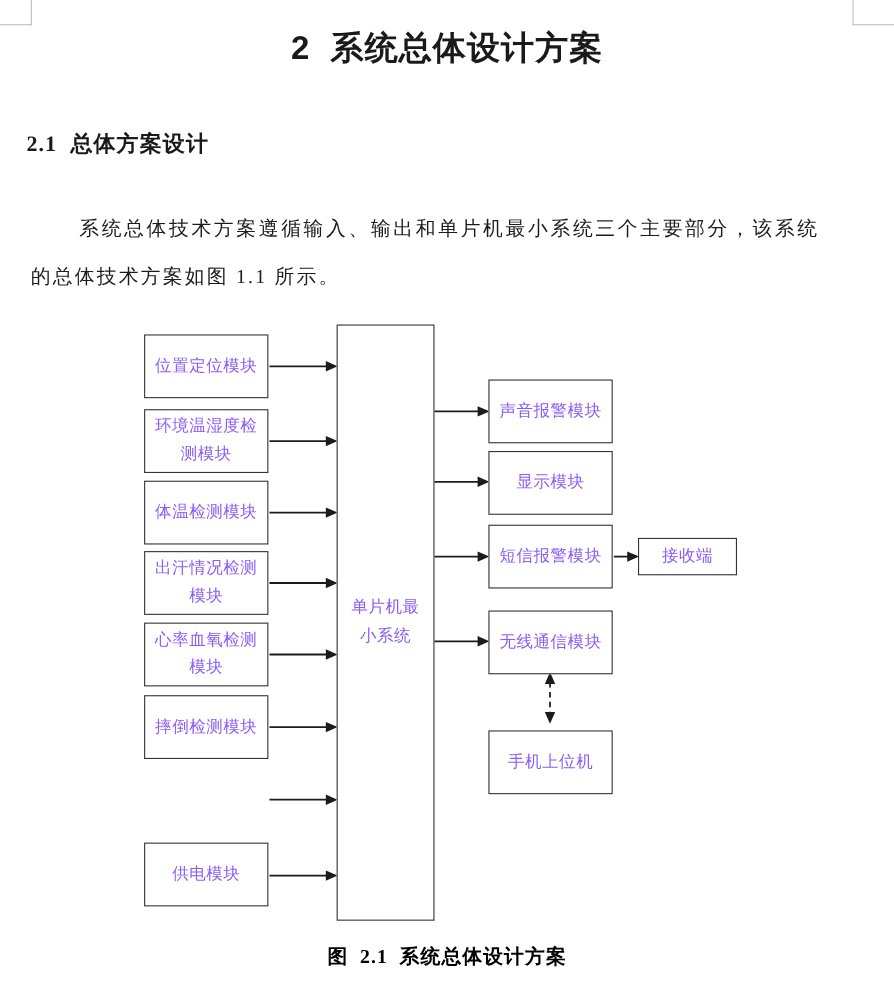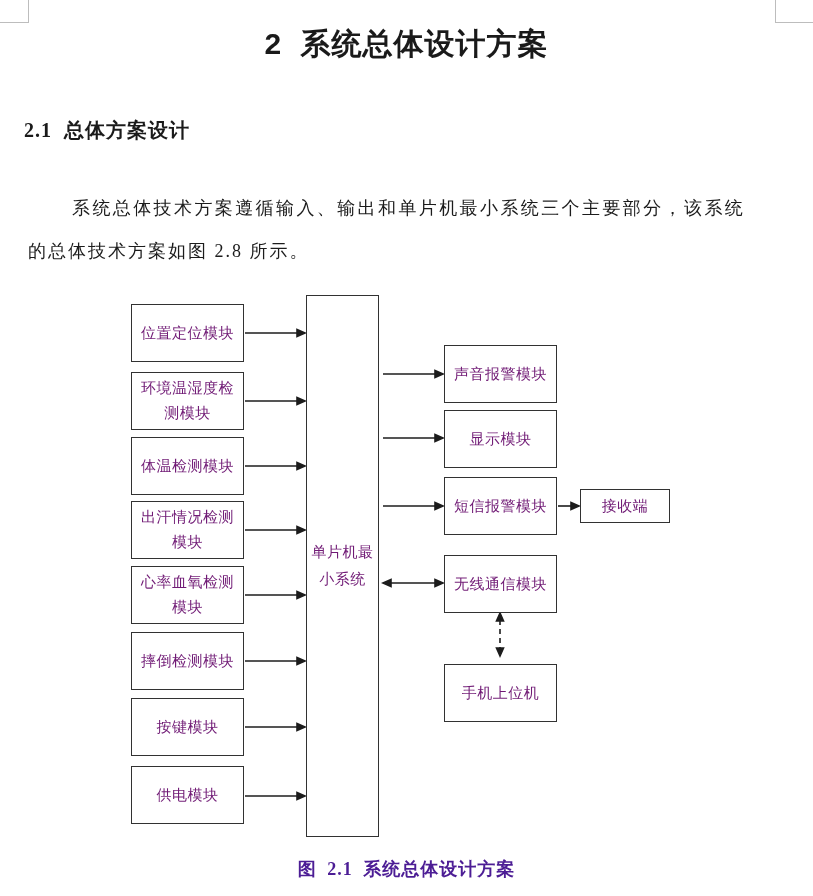--- a/index.html
+++ b/index.html
@@ -48,51 +48,51 @@
   .diagram { position: absolute; left: 0; top: 0; width: 813px; height: 896px; }
   .dbox {
     position: absolute;
     box-sizing: border-box;
     border: 1.5px solid #323232;
     background: #ffffff;
     display: flex; flex-direction: column;
     align-items: center; justify-content: center;
     text-align: center;
     font-size: 15px; line-height: 25px; letter-spacing: 0.5px;
-    color: #701a75;
+    color: #8b5cf6;
     padding: 0 7px;
   }
   .lbox { left: 131px; width: 113px; height: 58px; }
   .rbox { left: 444px; width: 113px; height: 58px; }
-  .cbox { left: 306px; top: 295px; width: 73px; height: 542px; line-height: 27px; padding: 0 3px; }
+  .cbox { left: 306px; top: 295px; width: 89px; height: 542px; line-height: 27px; padding: 0 3px; }
   .recvbox { left: 580px; top: 489px; width: 90px; height: 34px; }
 
   .arrows { position: absolute; left: 0; top: 0; pointer-events: none; }
 
   .fig-caption {
     position: absolute; left: 0; right: 0; top: 857px;
     margin: 0; text-align: center;
     font-size: 18px; font-weight: bold; letter-spacing: 1px; word-spacing: 5px;
     font-family: "Liberation Serif", "DejaVu Serif", serif;
-    color: #4c1d95;
+    color: #000000;
   }
 </style>
 </head>
 <body>
 
 <div class="page">
 
   <div class="mark-tl"></div>
   <div class="mark-tr"></div>
 
   <h1 class="doc-title">2 系统总体设计方案</h1>
   <h2 class="section-heading">2.1 总体方案设计</h2>
 
   <div class="para-line l1">系统总体技术方案遵循输入、输出和单片机最小系统三个主要部分，该系统</div>
-  <div class="para-line l2">的总体技术方案如图 2.8 所示。</div>
+  <div class="para-line l2">的总体技术方案如图 1.1 所示。</div>
 
   <div class="diagram">
 
     <svg class="arrows" width="813" height="896" viewBox="0 0 813 896">
       <g stroke="#1c1c1c" stroke-width="1.6" fill="#1c1c1c">
         <line x1="245" y1="333" x2="299" y2="333"></line>
           <polygon points="305,333 297,329.5 297,336.5"></polygon>
         <line x1="245" y1="401" x2="299" y2="401"></line>
           <polygon points="305,401 297,397.5 297,404.5"></polygon>
         <line x1="245" y1="466" x2="299" y2="466"></line>
@@ -139,23 +139,20 @@
       </div>
     <div class="dbox lbox" style="top:501px">
         <span>出汗情况检测模块</span>
       </div>
     <div class="dbox lbox" style="top:566px">
         <span>心率血氧检测模块</span>
       </div>
     <div class="dbox lbox" style="top:632px">
         <span>摔倒检测模块</span>
       </div>
-    <div class="dbox lbox" style="top:698px">
-        <span>按键模块</span>
-      </div>
     <div class="dbox lbox" style="top:766px">
         <span>供电模块</span>
       </div>
 
     <div class="dbox cbox">
       <span>单片机最</span>
       <span>小系统</span>
     </div>
 
     <div class="dbox rbox" style="top:345px">

